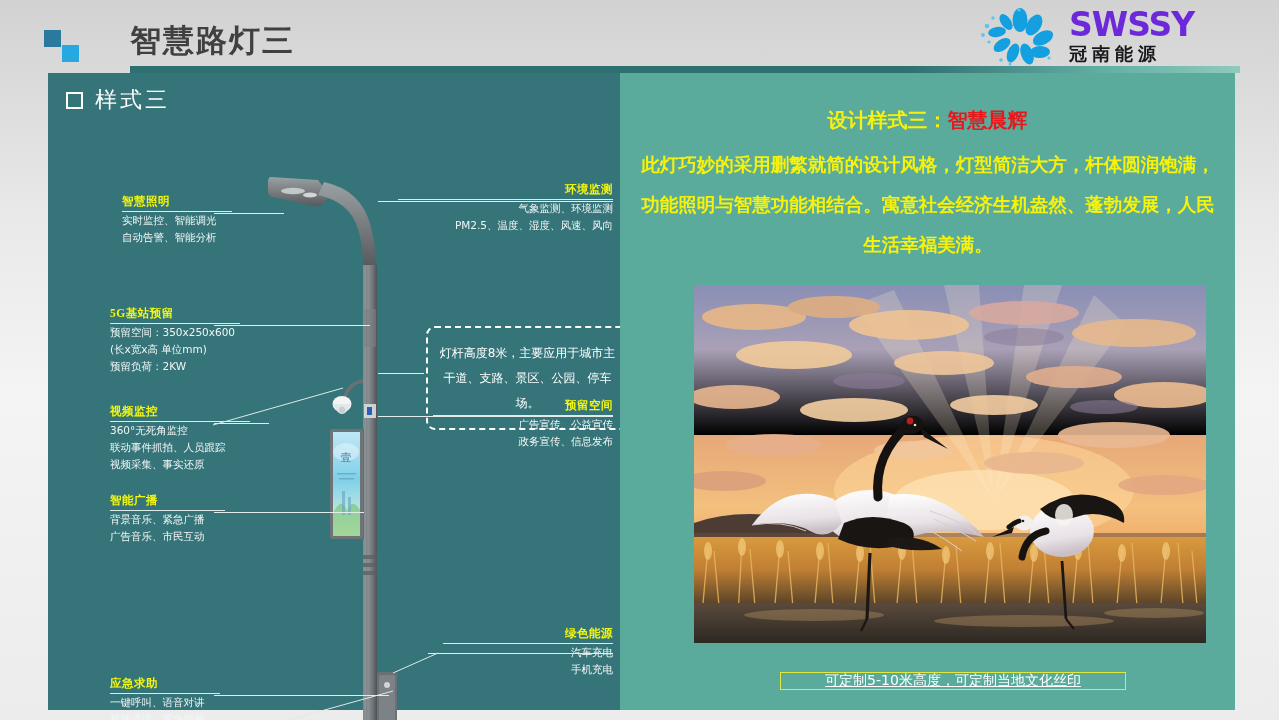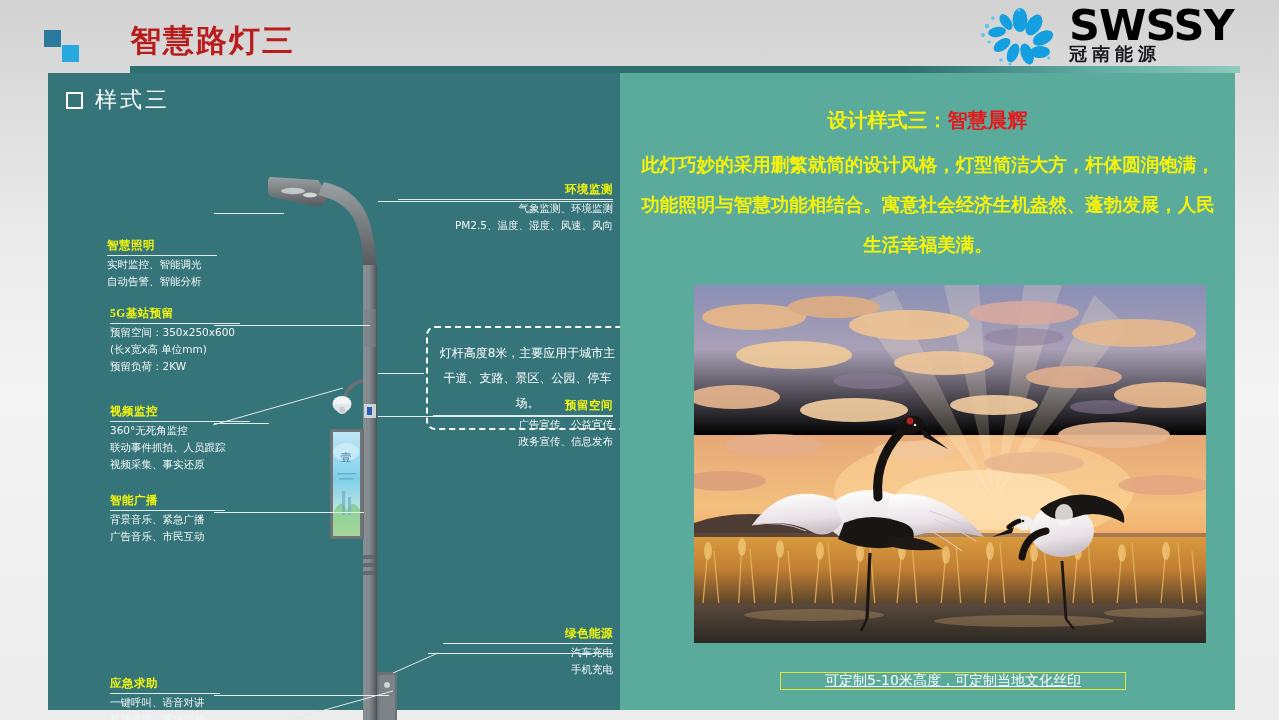--- a/index.html
+++ b/index.html
@@ -10,31 +10,31 @@
     position:relative;
   }
   
   #header{position:absolute;left:0;top:0;width:1279px;height:73px;}
   #logo-squares{position:absolute;left:44px;top:30px;width:40px;height:32px;}
   .sq{position:absolute;background:#2e7fa8;}
   .sq.a{left:0;top:0;width:17px;height:17px;background:#2b7a9e;}
   .sq.b{left:18px;top:15px;width:17px;height:17px;background:#27a8e0;}
   #slide-title{
     position:absolute;left:130px;top:20px;
-    font-size:31px;font-weight:bold;color:#b91c1c;
+    font-size:31px;font-weight:bold;color:#404040;
     letter-spacing:2px;white-space:nowrap;
     font-family:"DejaVu Sans","Liberation Sans",sans-serif;
   }
   #header-rule{position:absolute;left:130px;top:66px;width:1110px;height:7px;
     background:linear-gradient(90deg,#2e6f70 0%,#2e6f70 70%,#63b0a4 88%,#8fcabd 100%);}
   
   #brand{position:absolute;right:42px;top:6px;width:260px;height:62px;}
   #brand-mark{position:absolute;left:0;top:2px;width:86px;height:58px;}
   #brand-text{position:absolute;left:92px;top:2px;}
-  #brand-name{font-size:43px;font-weight:bold;color:#000000;letter-spacing:-1px;
+  #brand-name{font-size:33px;font-weight:bold;color:#6d28d9;letter-spacing:-1px;
     font-family:"DejaVu Sans","Liberation Sans",sans-serif;line-height:34px;}
   #brand-sub{font-size:18px;font-weight:bold;color:#18181c;letter-spacing:5px;
     font-family:"DejaVu Sans","Liberation Sans",sans-serif;line-height:24px;}
   
   #left-panel{position:absolute;left:48px;top:73px;width:684px;height:637px;background:#35757a;padding-left:32px;}
   #right-panel{position:absolute;left:620px;top:73px;width:615px;height:637px;background:#5aab9c;}
   
   #style-heading{position:absolute;left:18px;top:12px;display:flex;align-items:center;gap:12px;}
   #style-box{width:17px;height:17px;border:2px solid #ffffff;box-sizing:border-box;}
   #style-label{color:#ffffff;font-size:22px;letter-spacing:3px;
@@ -205,21 +205,21 @@
   <svg style="position:absolute;left:295px;top:340px;width:280px;height:70px;overflow:visible;">
     <line x1="0" y1="0" x2="0" y2="0" stroke="#dfe9e7"></line>
   </svg>
   <div class="leader" style="left:375px;top:343px;width:190px;"></div>
   <div class="leader" style="left:380px;top:580px;width:185px;"></div>
   <svg style="position:absolute;left:300px;top:540px;width:280px;height:100px;overflow:visible;">
     <line x1="45" y1="60" x2="90" y2="40" stroke="#dfe9e7" stroke-width="1"></line>
   </svg>
   <div class="leader" style="left:330px;top:300px;width:46px;"></div>
 
-  <div class="callout" style="left:59px;top:121px;width:110px;margin-top:44px;">
+  <div class="callout" style="left:74px;top:121px;width:110px;">
     <div class="c-title">智慧照明</div>
     <div class="c-rule"></div>
     <div class="c-line">实时监控、智能调光</div>
     <div class="c-line">自动告警、智能分析</div>
   </div>
 
   <div class="callout" style="left:62px;top:233px;width:130px;">
     <div class="c-title">5G基站预留</div>
     <div class="c-rule"></div>
     <div class="c-line">预留空间：350x250x600</div>

